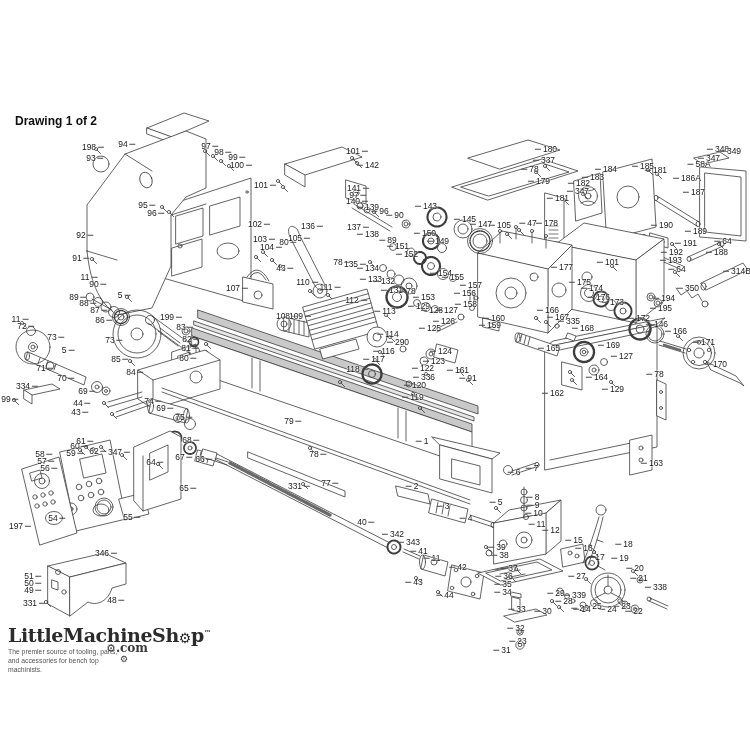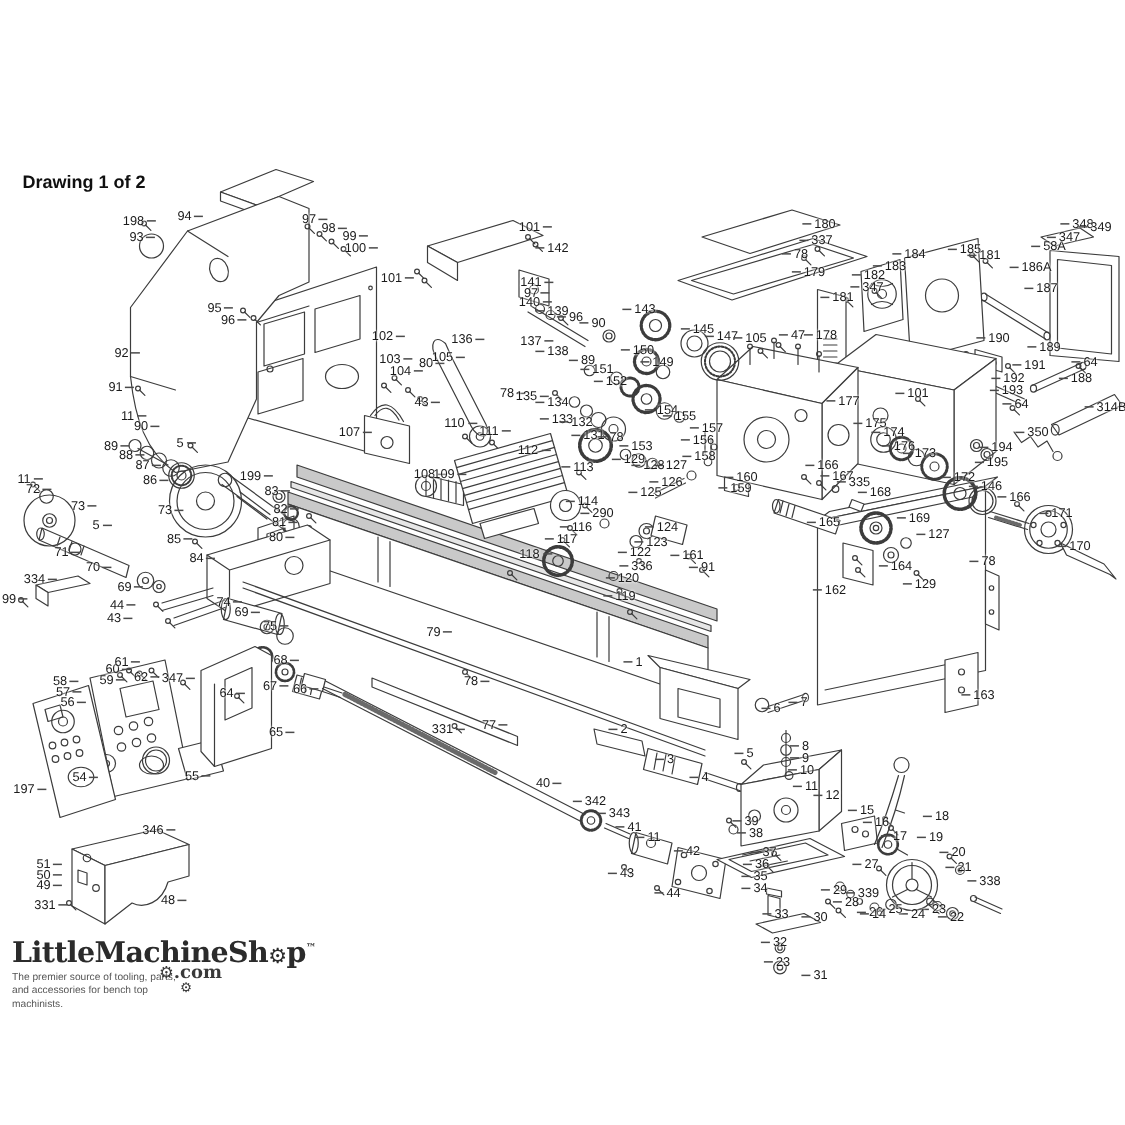--- a/index.html
+++ b/index.html
@@ -741,21 +741,21 @@
       <span class="lbl tl" style="left: 551px; top: 530px;">12</span>
       <span class="lbl tl" style="left: 497px; top: 547px;">39</span>
       <span class="lbl tl" style="left: 500px; top: 555px;">38</span>
       <span class="lbl tl" style="left: 509px; top: 568px;">37</span>
       <span class="lbl tl" style="left: 504px; top: 576px;">36</span>
       <span class="lbl tl" style="left: 503px; top: 584px;">35</span>
       <span class="lbl tl" style="left: 503px; top: 592px;">34</span>
       <span class="lbl tl" style="left: 517px; top: 609px;">33</span>
       <span class="lbl tl" style="left: 516px; top: 628px;">32</span>
       <span class="lbl tl" style="left: 518px; top: 641px;">23</span>
-      <span class="lbl tl" style="left: 543px; top: 650px; text-align: center;">31</span>
+      <span class="lbl tl" style="left: 502px; top: 650px; text-align: center;">31</span>
       <span class="lbl tl" style="left: 574px; top: 540px;">15</span>
       <span class="lbl tl" style="left: 584px; top: 548px;">16</span>
       <span class="lbl tl" style="left: 596px; top: 557px;">17</span>
       <span class="lbl tl" style="left: 624px; top: 544px;">18</span>
       <span class="lbl tl" style="left: 620px; top: 558px;">19</span>
       <span class="lbl tl" style="left: 635px; top: 568px;">20</span>
       <span class="lbl tl" style="left: 639px; top: 578px;">21</span>
       <span class="lbl tl" style="left: 634px; top: 611px;">22</span>
       <span class="lbl tl" style="left: 622px; top: 606px;">23</span>
       <span class="lbl tl" style="left: 608px; top: 609px;">24</span>

